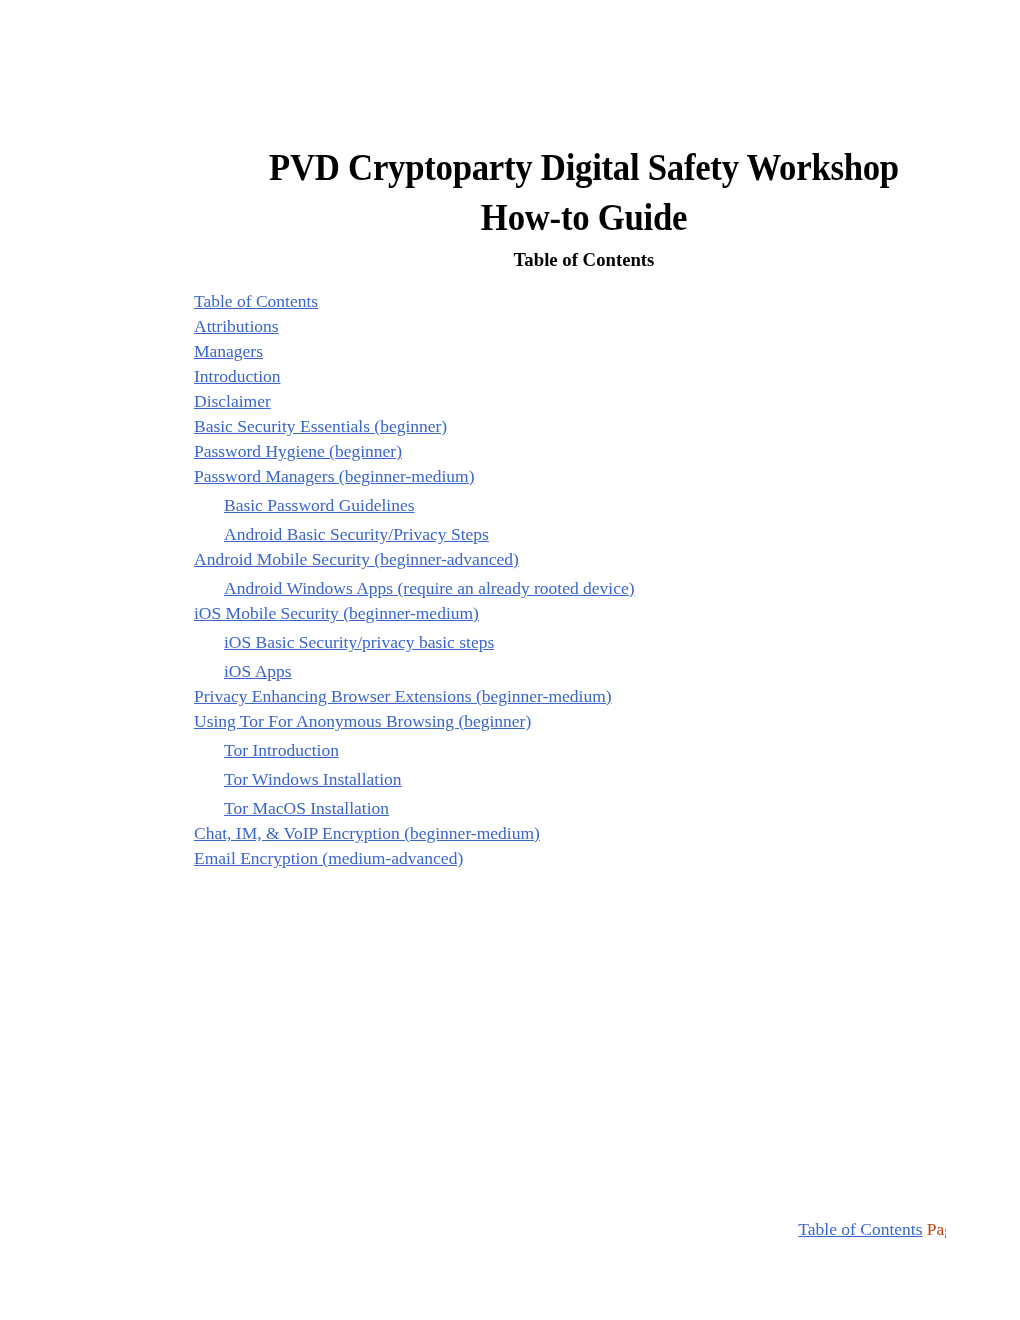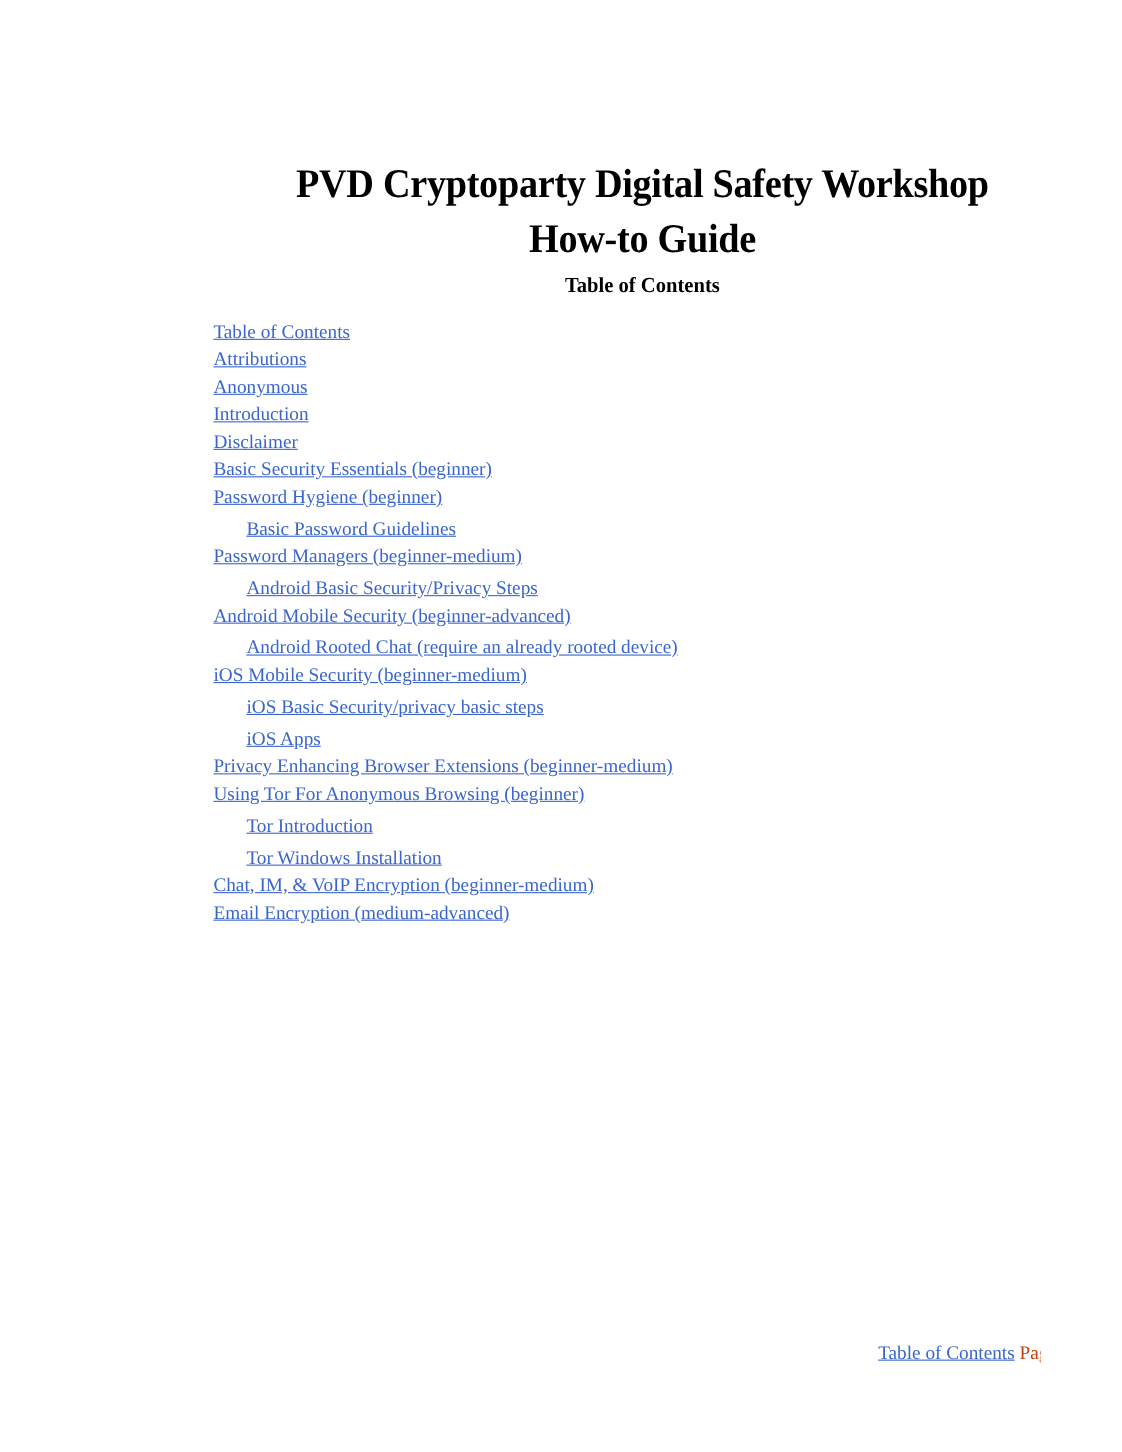--- a/index.html
+++ b/index.html
@@ -114,37 +114,38 @@
   <h1 class="doc-title">
     <span class="line">PVD Cryptoparty Digital Safety Workshop</span>
     <span class="line">How-to Guide</span>
   </h1>
 
   <div class="toc-heading">Table of Contents</div>
 
   <nav class="toc" id="toc-list">
       <div class="toc-entry level-1"><span class="toc-link">Table of Contents</span></div>
       <div class="toc-entry level-1"><span class="toc-link">Attributions</span></div>
-      <div class="toc-entry level-1"><span class="toc-link">Anonymous</span></div>
+      <div class="toc-entry level-1"><span class="toc-link">Managers</span></div>
       <div class="toc-entry level-1"><span class="toc-link">Introduction</span></div>
       <div class="toc-entry level-1"><span class="toc-link">Disclaimer</span></div>
       <div class="toc-entry level-1"><span class="toc-link">Basic Security Essentials (beginner)</span></div>
       <div class="toc-entry level-1"><span class="toc-link">Password Hygiene (beginner)</span></div>
+      <div class="toc-entry level-1"><span class="toc-link">Password Managers (beginner-medium)</span></div>
       <div class="toc-entry level-2"><span class="toc-link">Basic Password Guidelines</span></div>
-      <div class="toc-entry level-1"><span class="toc-link">Password Managers (beginner-medium)</span></div>
       <div class="toc-entry level-2"><span class="toc-link">Android Basic Security/Privacy Steps</span></div>
       <div class="toc-entry level-1"><span class="toc-link">Android Mobile Security (beginner-advanced)</span></div>
-      <div class="toc-entry level-2"><span class="toc-link">Android Rooted Chat (require an already rooted device)</span></div>
+      <div class="toc-entry level-2"><span class="toc-link">Android Windows Apps (require an already rooted device)</span></div>
       <div class="toc-entry level-1"><span class="toc-link">iOS Mobile Security (beginner-medium)</span></div>
       <div class="toc-entry level-2"><span class="toc-link">iOS Basic Security/privacy basic steps</span></div>
       <div class="toc-entry level-2"><span class="toc-link">iOS Apps</span></div>
       <div class="toc-entry level-1"><span class="toc-link">Privacy Enhancing Browser Extensions (beginner-medium)</span></div>
       <div class="toc-entry level-1"><span class="toc-link">Using Tor For Anonymous Browsing (beginner)</span></div>
       <div class="toc-entry level-2"><span class="toc-link">Tor Introduction</span></div>
       <div class="toc-entry level-2"><span class="toc-link">Tor Windows Installation</span></div>
+      <div class="toc-entry level-2"><span class="toc-link">Tor MacOS Installation</span></div>
       <div class="toc-entry level-1"><span class="toc-link">Chat, IM, &amp; VoIP Encryption (beginner-medium)</span></div>
       <div class="toc-entry level-1"><span class="toc-link">Email Encryption (medium-advanced)</span></div>
     </nav>
 
   <div class="footer">
     <span class="footer-link">Table of Contents</span><span class="footer-page"> Page 1</span>
   </div>
 
 </div>
 

